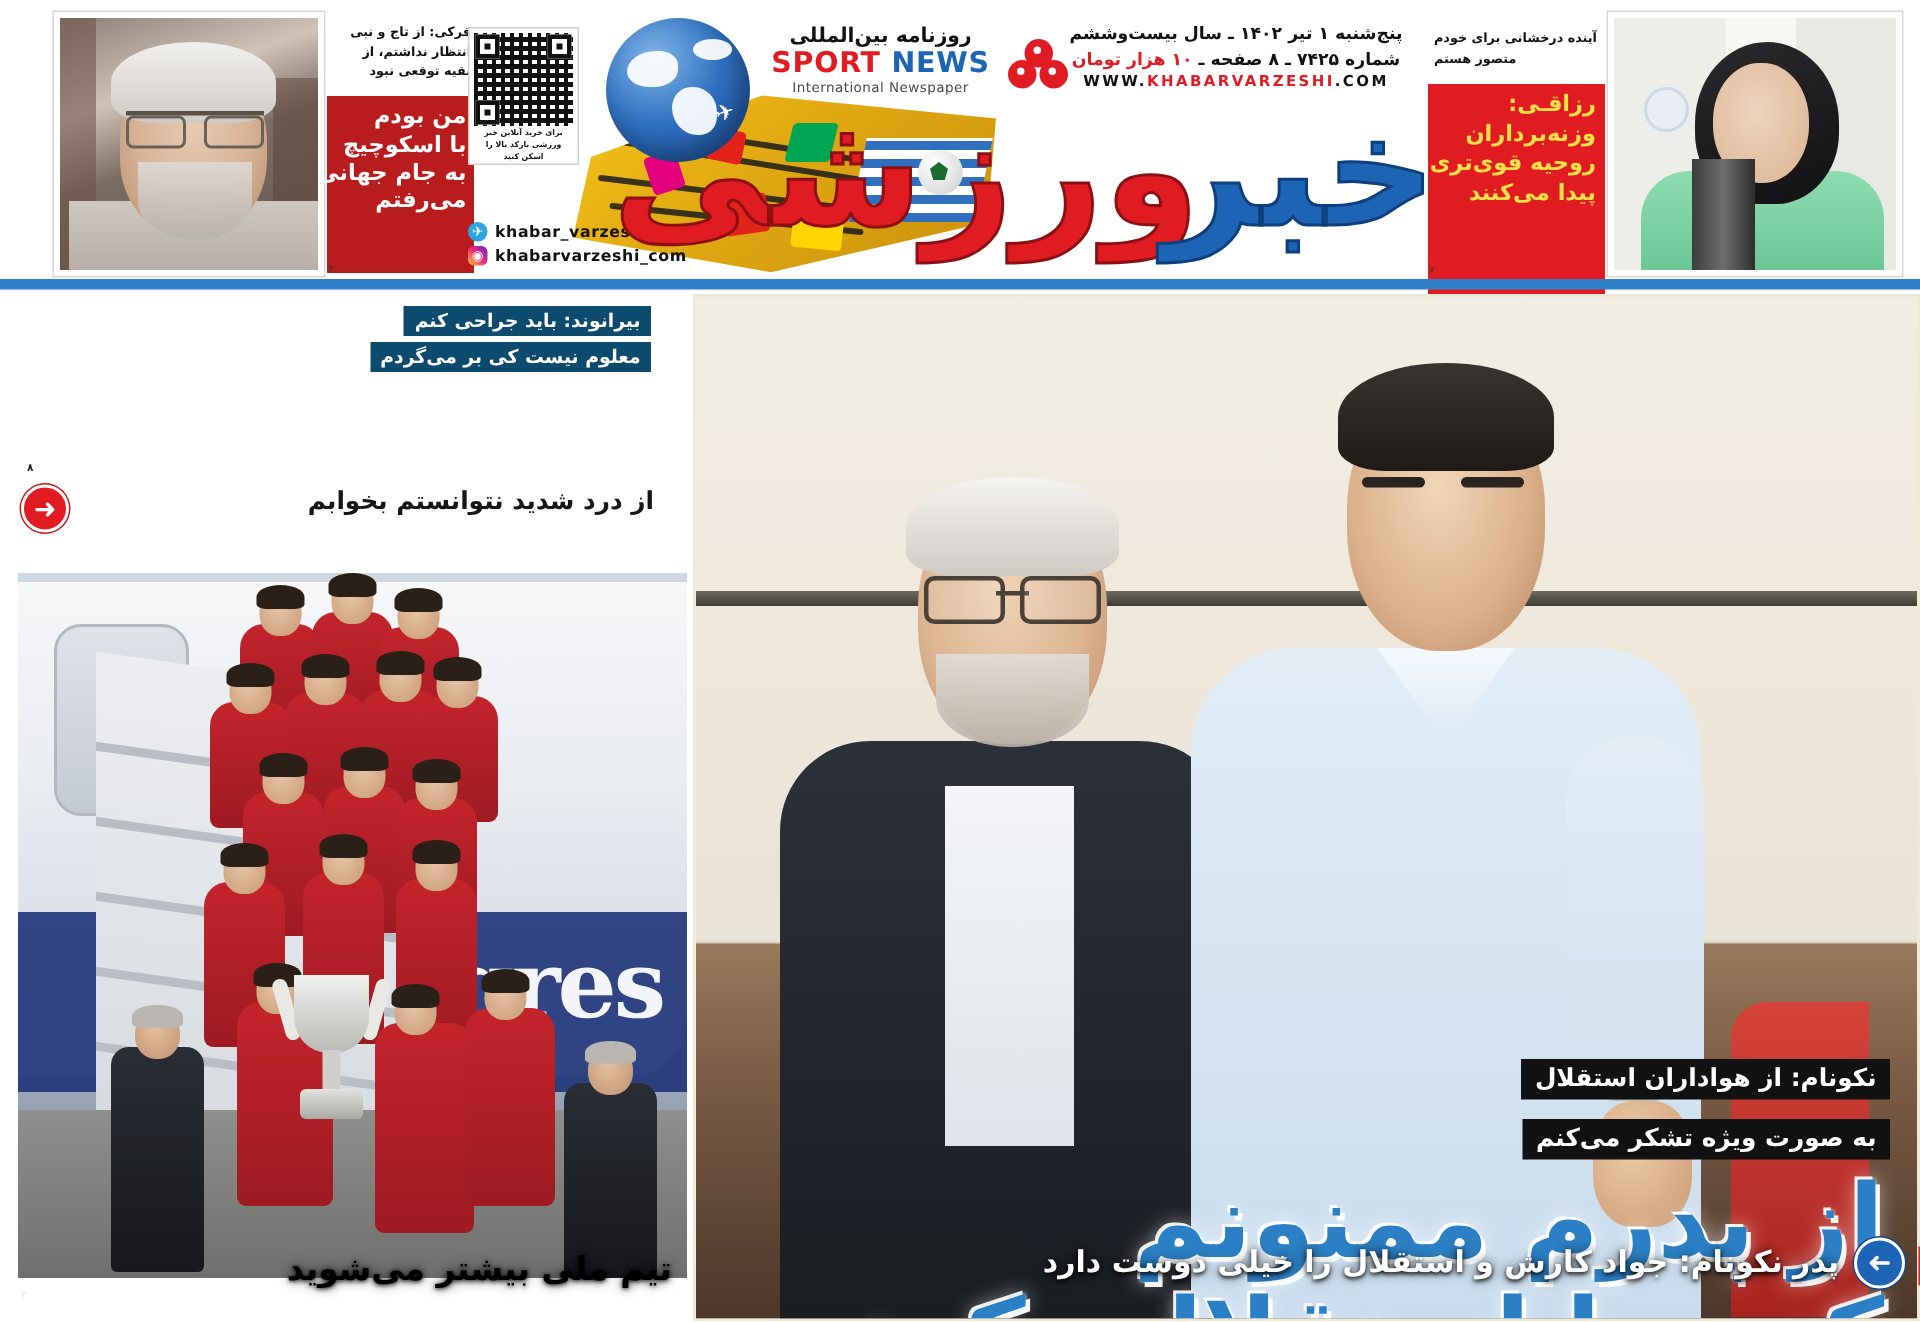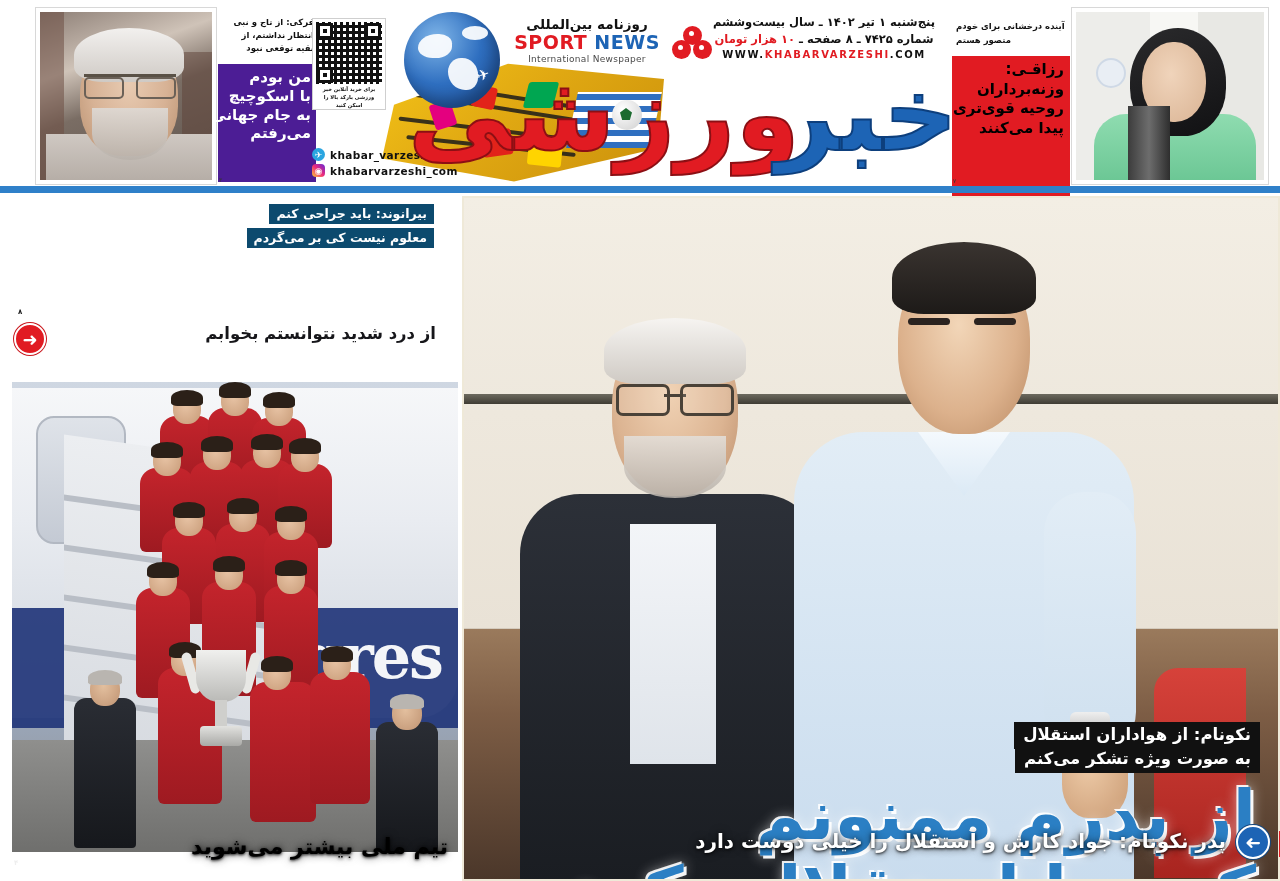--- a/index.html
+++ b/index.html
@@ -28,21 +28,21 @@
   .tl-photo .glasses:before,.tl-photo .glasses:after{ content:""; position:absolute; top:0; width:36px; height:18px;
                        border:2px solid #6b6157; border-radius:5px; }
   .tl-photo .glasses:before{ left:0; } .tl-photo .glasses:after{ right:0; }
   .tl-photo .shirt { position:absolute; left:6px; bottom:0; width:168px; height:46px;
                      background:linear-gradient(180deg,#cfc8c2,#b6aea7); }
   .tl-photo .chairl { position:absolute; left:0; top:0; width:24px; height:176px; background:#6d4f43; opacity:.55; }
   .tl-photo .chairr { position:absolute; right:0; top:40px; width:30px; height:136px; background:#5e4238; opacity:.5; }
 
   .tl-kicker { position:absolute; left:222px; top:16px; width:92px; text-align:right;
                font-size:8.5px; line-height:1.55; font-weight:bold; color:#111; }
-  .tl-red { position:absolute; left:218px; top:64px; width:98px; height:118px; background:#4c1d95;
+  .tl-red { position:absolute; left:218px; top:64px; width:98px; height:118px; background:#b91c1c;
             color:#fff; text-align:right; padding:4px 5px 2px 3px;
             font-size:15px; line-height:1.25; font-weight:bold; letter-spacing:-.2px; }
   .tl-red span { display:block; white-space:nowrap; }
   .tl-pagenum { position:absolute; left:219px; top:176px; font-size:6px; color:#333; }
 
   
   .qr-wrap { position:absolute; left:312px; top:18px; width:74px; height:92px;
              background:#fff; border:1px solid #cfcfcf; padding:3px; }
   .qr { width:66px; height:62px;
         background-image:
@@ -134,21 +134,21 @@
                      border-radius:50% 50% 44% 44%; background:linear-gradient(160deg,#2a2a2c,#111113); }
   .tr-photo .face { position:absolute; left:66px; top:30px; width:64px; height:80px; border-radius:48%;
                     background:radial-gradient(ellipse at 45% 40%,#f0d4bb,#d9b393); }
   .tr-photo .jacket { position:absolute; left:18px; bottom:0; width:162px; height:66px; border-radius:32px 32px 0 0;
                       background:linear-gradient(180deg,#8fdcb0,#6cc795); }
   .tr-photo .bar { position:absolute; left:52px; bottom:0; width:42px; height:74px;
                    background:linear-gradient(90deg,#3c3c3c,#6d6d6d,#2e2e2e); }
   .tr-kicker { position:absolute; left:956px; top:20px; width:112px; text-align:left;
                font-size:8.5px; line-height:1.6; font-weight:bold; color:#111; }
   .tr-red { position:absolute; left:952px; top:56px; width:118px; height:152px; background:#e11b22;
-            color:#000000; text-align:right; padding:4px 6px 2px 3px;
+            color:#fde047; text-align:right; padding:4px 6px 2px 3px;
             font-size:15px; line-height:1.3; font-weight:bold; letter-spacing:-.3px; }
   .tr-red span { display:block; white-space:nowrap; }
   .tr-pagenum { position:absolute; left:953px; top:177px; font-size:6px; color:#333; }
 
   
   .blue-rule { position:absolute; left:0; top:186px; width:1280px; height:7px; background:#2f80c9; }
 
   
   .left-col { position:absolute; left:0; top:196px; width:458px; height:685px; background:#fff; }
 
@@ -255,21 +255,21 @@
   .man-b .arm { position:absolute; left:250px; top:250px; width:92px; height:260px; border-radius:40px;
                 background:linear-gradient(180deg,#e2edf6,#cfe0ef); }
   .man-b .hand { position:absolute; left:268px; top:492px; width:66px; height:84px; border-radius:40%;
                  background:radial-gradient(ellipse at 40% 35%,#eecba8,#c99a73); }
   .mp-red { position:absolute; left:690px; top:470px; width:92px; height:210px;
             background:linear-gradient(180deg,#d6423a,#a8241f); border-radius:24px 0 0 0; }
 
   
   .m-tag { position:absolute; right:18px; background:#111; color:#fff; font-weight:bold;
            font-size:16.5px; padding:3px 9px 5px; white-space:nowrap; }
-  .m-tag.one { top:508px;margin-top:16px; }
+  .m-tag.one { top:508px; }
   .m-tag.two { top:548px; }
 
   
   .m-head { position:absolute; right:22px; top:580px; width:700px; text-align:right;
             font-size:68px; font-weight:bold; color:#2b7fc4; line-height:1.12; letter-spacing:-2px;
             text-shadow:0 0 2px #fff,3px 3px 0 rgba(255,255,255,.95),-2px -2px 0 rgba(255,255,255,.9),
                         0 0 14px rgba(255,255,255,.65); }
   .m-head span { display:block; }
 
   .m-caption-bar { position:absolute; left:462px; bottom:14px; width:818px; height:44px; }

